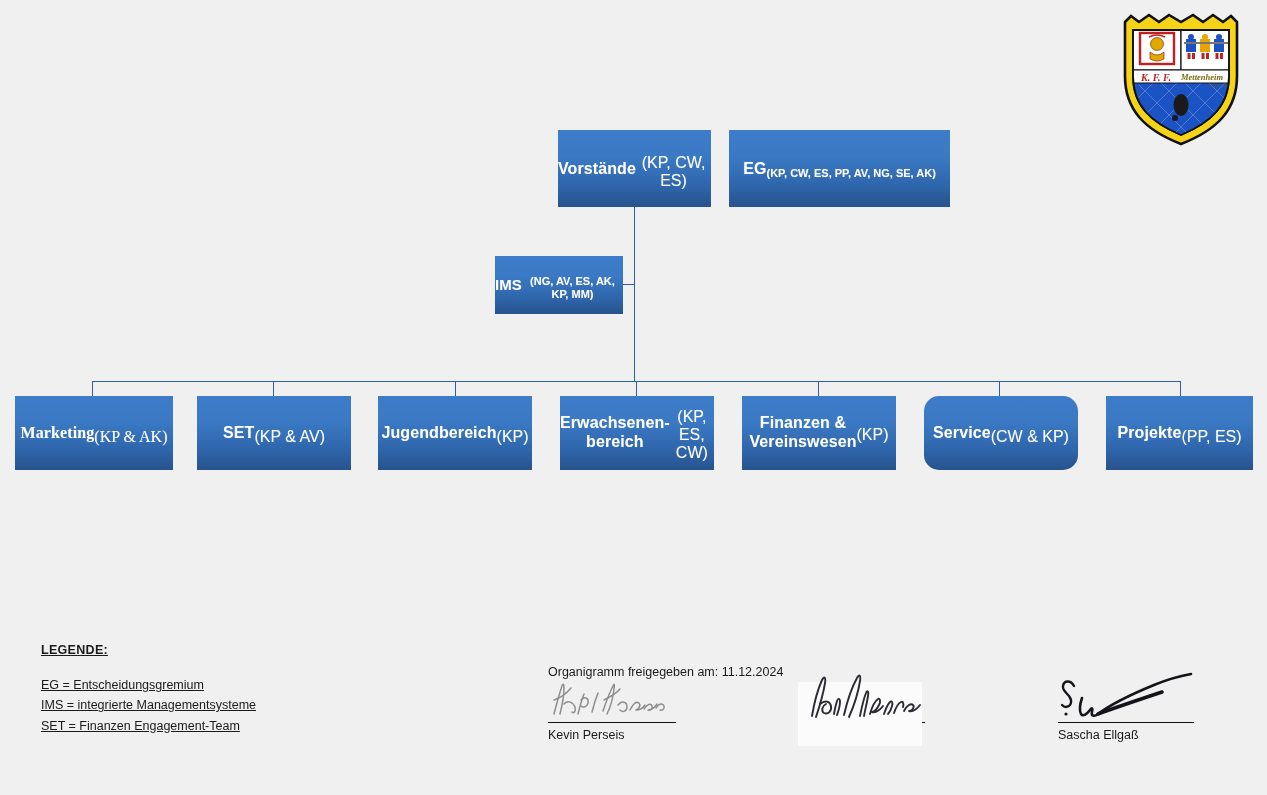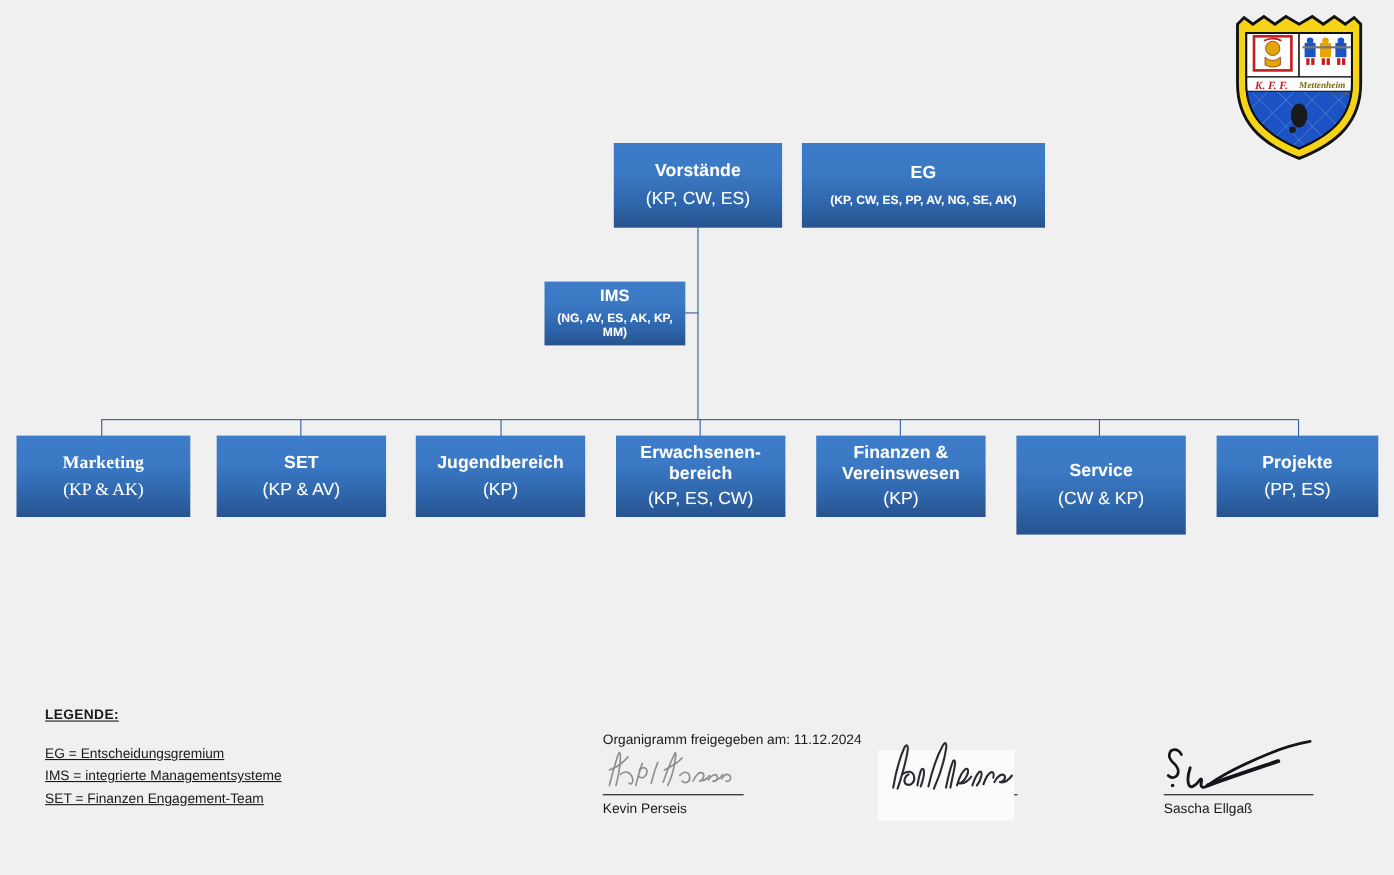--- a/index.html
+++ b/index.html
@@ -20,21 +20,21 @@
     height: 795px;
   }
 
   
   .node {
     position: absolute;
     box-sizing: border-box;
     background: linear-gradient(to bottom, #3d7cc9 0%, #3b79c4 35%, #2f67ad 70%, #27538e 100%);
     color: #ffffff;
     display: flex;
-    flex-direction: column;
+    flex-direction: row;
     align-items: center;
     justify-content: center;
     text-align: center;
     line-height: 1.12;
     text-shadow: 0 0 1px rgba(255,255,255,0.25);
   }
   .node .t {
     font-weight: bold;
     font-size: 16px;
     letter-spacing: 0.1px;
@@ -276,21 +276,21 @@
 bereich</div>
     <div class="s" style="margin-top:4px;">(KP, ES, CW)</div>
   </div>
 
   <div class="node two-line" style="left:742px; top:396px; width:154px; height:74px;">
     <div class="t" style="white-space:pre-line;">Finanzen &amp;
 Vereinswesen</div>
     <div class="s" style="margin-top:4px;">(KP)</div>
   </div>
 
-  <div class="node" style="left:924px; top:396px; width:154px; height:90px;">
+  <div class="node" style="left:924px; top:396px; width:154px; height:74px;border-radius:15px;">
     <div class="t">Service</div>
     <div class="s">(CW &amp; KP)</div>
   </div>
 
   <div class="node" style="left:1106px; top:396px; width:147px; height:74px;">
     <div class="t">Projekte</div>
     <div class="s">(PP, ES)</div>
   </div>
 
   <div id="legend">

